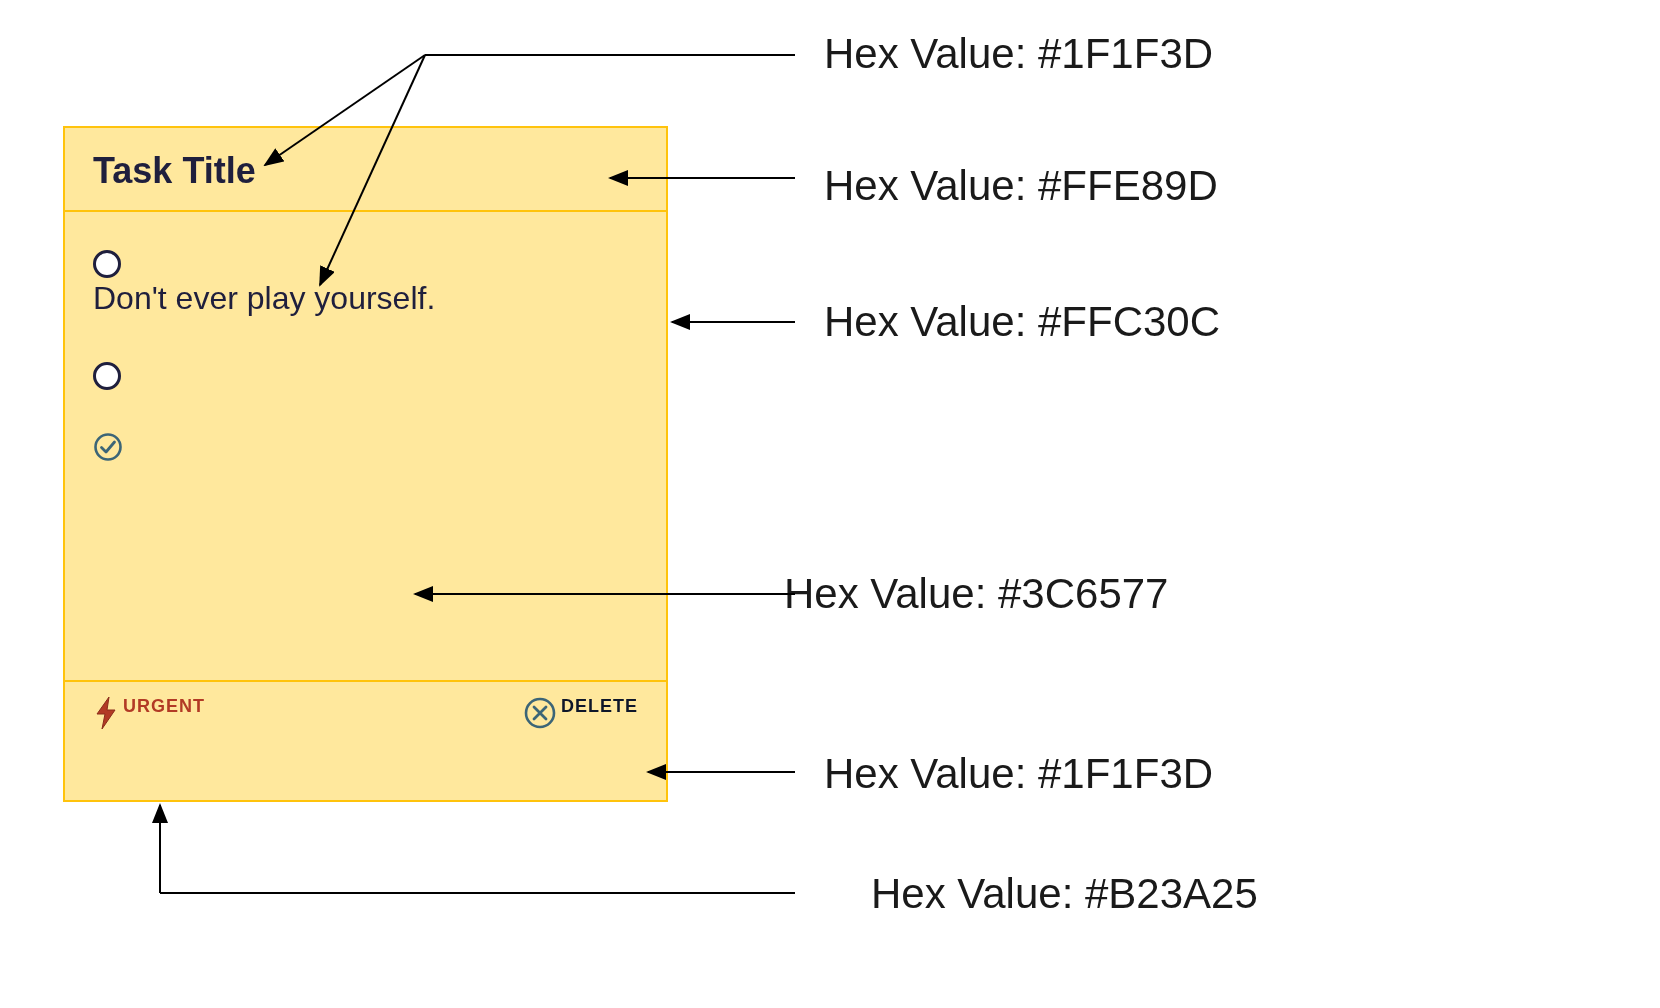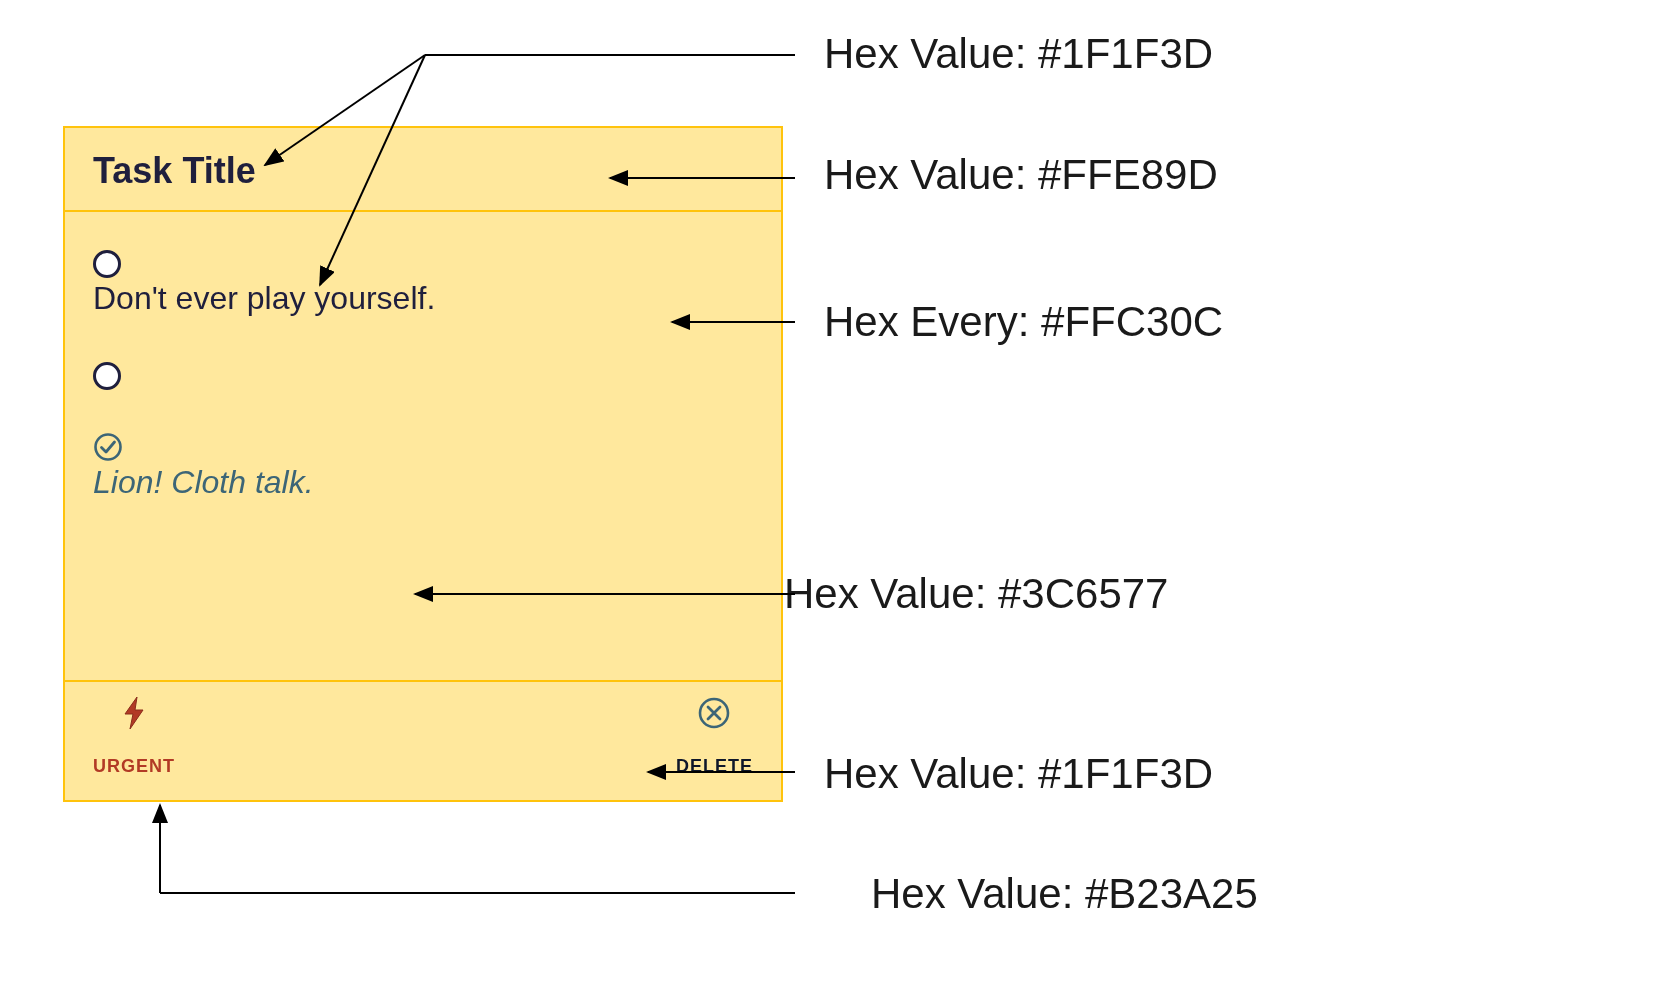--- a/index.html
+++ b/index.html
@@ -9,21 +9,21 @@
       background: #ffffff;
       font-family: "Segoe UI", "Helvetica Neue", Arial, sans-serif;
       position: relative;
     }
 
     
     .card {
       position: absolute;
       left: 63px;
       top: 126px;
-      width: 720px;
+      width: 605px;
       height: 676px;
       background: #FFE89D;
       border: 2px solid #FFC30C;
     }
     .card-header {
       padding: 22px 28px 18px 28px;
       border-bottom: 2px solid #FFC30C;
     }
     .card-title {
       font-size: 36px;
@@ -73,23 +73,22 @@
     }
 
     .card-footer {
       display: flex;
       justify-content: space-between;
       align-items: flex-end;
       padding: 14px 28px 16px 28px;
     }
     .footer-btn {
       display: flex;
-      flex-direction: column;
-      align-items: center;
-      gap: 22px;
+      align-items: flex-start;
+      gap: 4px;
       cursor: pointer;
     }
     .footer-label {
       font-size: 18px;
       font-weight: 700;
       letter-spacing: 1px;
     }
     .footer-label.urgent { color: #B23A25; }
     .footer-label.delete { color: #0f172a; }
 
@@ -130,21 +129,20 @@
       <span class="radio"></span>
     </div>
 
     <div class="task-item completed">
       <span class="check-circle">
         <svg viewBox="0 0 30 30" width="30" height="30">
           <circle cx="15" cy="15" r="12.5" fill="none" stroke="#3C6577" stroke-width="2.6"></circle>
           <path d="M8.5 15.5 L13 20 L21.5 10" fill="none" stroke="#3C6577" stroke-width="2.8" stroke-linecap="round" stroke-linejoin="round"></path>
         </svg>
       </span>
-      <span class="task-text">Lion! Cloth talk.</span>
     </div>
 
   </div>
 
   <div class="card-footer">
     <div class="footer-btn">
       <span>
         <svg width="26" height="34" viewBox="0 0 26 34">
           <path d="M16 1 L4 18 L12 18 L9 33 L22 14 L14 14 Z" fill="#B23A25" stroke="#8a2c1b" stroke-width="1"></path>
         </svg>
@@ -157,22 +155,22 @@
           <circle cx="17" cy="17" r="14" fill="none" stroke="#3C6577" stroke-width="2.6"></circle>
           <path d="M11 11 L23 23 M23 11 L11 23" stroke="#3C6577" stroke-width="2.8" stroke-linecap="round"></path>
         </svg>
       </span>
       <span class="footer-label delete">DELETE</span>
     </div>
   </div>
 </div>
 
 <div class="annotation" style="left:808px; top:30px;">Hex Value: #1F1F3D</div>
-<div class="annotation" style="left:808px; top:151px;">Hex Value: #FFE89D</div>
-<div class="annotation" style="left:808px; top:298px;">Hex Every: #FFC30C</div>
+<div class="annotation" style="left:808px; top:162px;">Hex Value: #FFE89D</div>
+<div class="annotation" style="left:808px; top:298px;">Hex Value: #FFC30C</div>
 <div class="annotation" style="left:768px; top:570px;">Hex Value: #3C6577</div>
 <div class="annotation" style="left:808px; top:750px;">Hex Value: #1F1F3D</div>
 <div class="annotation" style="left:855px; top:870px;">Hex Value: #B23A25</div>
 
 <svg class="arrow-layer">
   <defs>
     <marker id="arrowhead" markerWidth="10" markerHeight="8" refX="9" refY="4" orient="auto" markerUnits="strokeWidth">
       <path d="M0,0 L10,4 L0,8 Z" fill="#000"></path>
     </marker>
   </defs>

